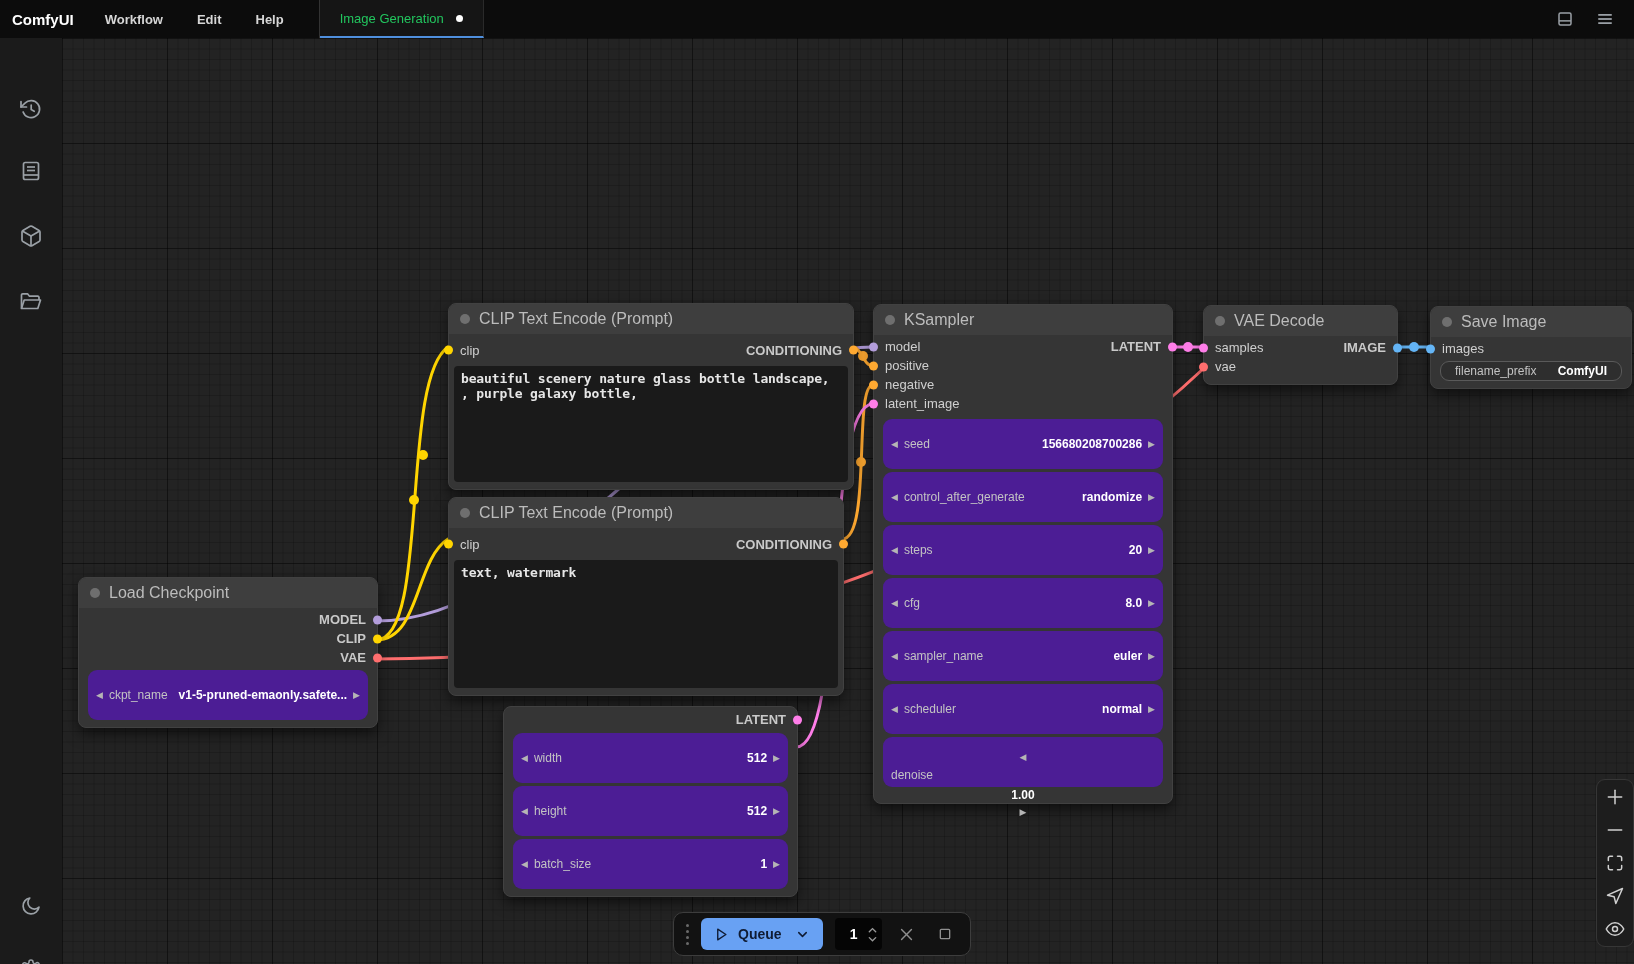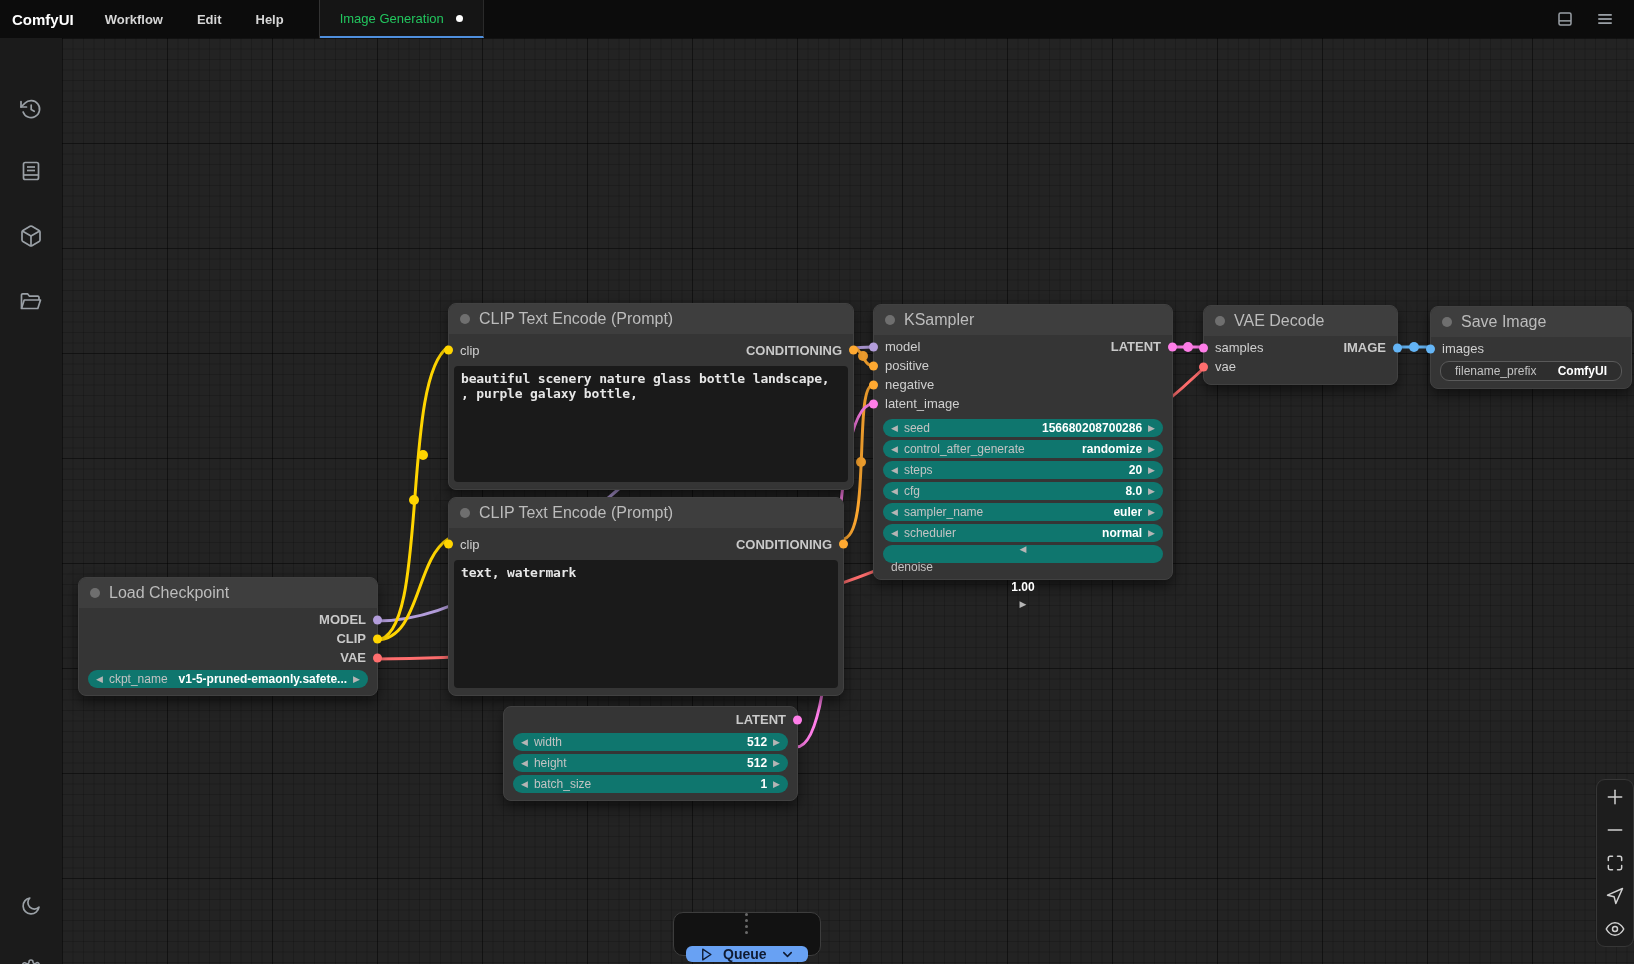--- a/index.html
+++ b/index.html
@@ -33,34 +33,34 @@
   .ndot{width:10px;height:10px;border-radius:50%;background:#6f6f6f;flex:0 0 auto;}
   .nbody{position:relative;padding-top:2px;}
   .nrow{position:relative;display:flex;align-items:center;height:19px;padding:0 11px;}
   .nrow .inlbl{color:#cfcfcf;}
   .nrow .outlbl{margin-left:auto;font-weight:700;color:#c9c9c9;}
   .nrow.out-only{justify-content:flex-end;}
   .pin{position:absolute;top:50%;transform:translateY(-50%);width:9px;height:9px;border-radius:50%;background:#888;cursor:crosshair;}
   .pin.l{left:-5px;}
   .pin.r{right:-5px;}
   .slotrow-tall{height:28px;}
-  .widget{display:flex;align-items:center;gap:6px;height:18px;margin:3px 9px;padding:0 8px;background:#0f766e;
+  .widget{display:flex;align-items:center;gap:6px;height:18px;margin:3px 9px;padding:16px 8px;background:#4c1d95;
     border-radius:9px;font-size:12px;color:#c3c3c3;cursor:pointer;}
   .wname{margin-right:auto;white-space:nowrap;}
   .wval{font-weight:700;color:#fff;white-space:nowrap;}
   .warr{color:#b5b5b5;font-size:9px;line-height:1;}
   .warr-l::before{content:"\25C0";}
   .warr-r::before{content:"\25B6";}
   .widget.noarrow{border:1px solid #5a5a5a;background:#2e2e2e;padding:0 14px;}
   .textbox{margin:2px 5px 7px;background:#1a1a1a;border-radius:4px;padding:5px 7px;
     font-family:"DejaVu Sans Mono",monospace;font-weight:700;font-size:13px;letter-spacing:-0.15px;
     color:#e6e6e6;white-space:pre-wrap;overflow:hidden;}
   
   .queuebar{position:absolute;left:673px;top:912px;height:44px;display:flex;align-items:center;gap:12px;
-    padding:0 12px;background:#121212;border:1px solid #3d3d3d;border-radius:10px;z-index:11;box-sizing:border-box;flex-direction:column;}
+    padding:0 12px;background:#121212;border:1px solid #3d3d3d;border-radius:10px;z-index:11;box-sizing:border-box;}
   .drag-dots{display:flex;flex-direction:column;gap:3px;}
   .drag-dots i{width:3px;height:3px;border-radius:50%;background:#6a6a6a;}
   .queue-btn{display:flex;align-items:center;gap:9px;height:32px;padding:0 13px;background:#68A1F3;border:none;
     border-radius:6px;color:#0f1b33;font-family:inherit;font-size:14px;font-weight:600;cursor:pointer;}
   .queue-btn svg{display:block;}
   .batch-box{display:flex;align-items:center;height:32px;background:#050505;border-radius:4px;padding:0 4px 0 12px;gap:6px;}
   .batch-val{color:#fff;font-weight:700;font-size:14px;min-width:14px;text-align:center;}
   .spin{display:flex;flex-direction:column;gap:1px;color:#9a9a9a;cursor:pointer;}
   .qicon{color:#8f8f8f;display:flex;align-items:center;justify-content:center;width:26px;height:26px;cursor:pointer;}
   

